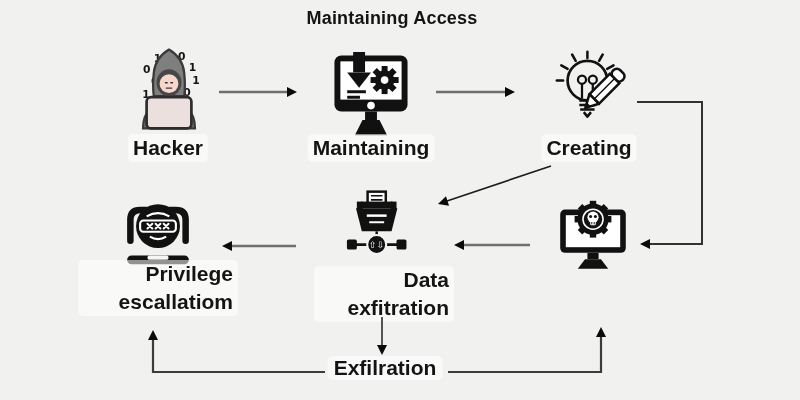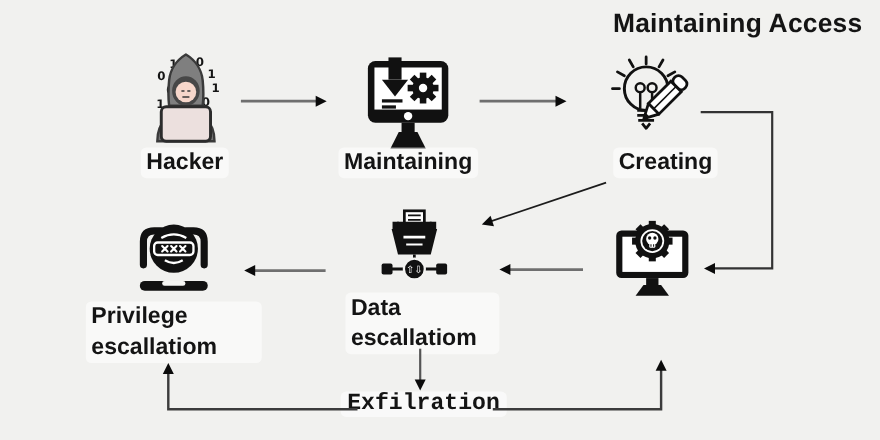--- a/index.html
+++ b/index.html
@@ -6,47 +6,46 @@
   #stage{
     position:relative;
     width:800px;height:400px;
     background:#f1f1ef;
     font-family:"Liberation Sans","DejaVu Sans",sans-serif;
     color:#111;
     overflow:hidden;
   }
   .title{
     position:absolute;top:8px;left:0;right:16px;
-    text-align:right;
-    font-size:24px;font-weight:700;color:#141414;
+    text-align:center;
+    font-size:18px;font-weight:700;color:#141414;
     letter-spacing:.2px;
   }
   .node-icon{position:absolute;}
   .node-icon svg{display:block;}
   .node-label{
     position:absolute;
     transform:translateX(-50%);
-    text-align:left;
+    text-align:right;
     font-size:21px;font-weight:600;color:#141414;
     line-height:1.33;
     background:rgba(255,255,255,.55);
     border-radius:5px;
     padding:0 5px;
     white-space:nowrap;
   }
   .node-label.wrap{white-space:normal;}
   .footer-label{
     position:absolute;
     transform:translateX(-50%);
     font-size:21px;font-weight:600;color:#141414;
     background:rgba(255,255,255,.6);
     border-radius:5px;
     padding:0 6px;
     white-space:nowrap;
-    font-family:Liberation Mono, monospace;
   }
   #arrows{position:absolute;left:0;top:0;pointer-events:none;}
 </style>
 </head>
 <body>
 
 <div id="stage">
 
   <div class="title">Maintaining Access</div>
 
@@ -175,23 +174,23 @@
         <rect x="-3.5" y="2.5" width="7" height="5" rx="1.5" fill="#fff"></rect>
         <circle cx="-3" cy="-3.5" r="1.9" fill="#111"></circle>
         <circle cx="3" cy="-3.5" r="1.9" fill="#111"></circle>
         <path d="M-1.5,3.5 V6.5 M1.5,3.5 V6.5" stroke="#111" stroke-width="1.2"></path>
       </g>
     </svg>
   </div>
 
   <div class="node-label" style="left:168px;top:134px;">Hacker</div>
   <div class="node-label" style="left:371px;top:134px;">Maintaining</div>
-  <div class="node-label" style="left:589px;top:134px;margin-left:16px;">Creating</div>
-  <div class="node-label wrap" style="left:158px;top:274px;width:150px;">Privilege escallatiom</div>
-  <div class="node-label wrap" style="left:384px;top:266px;width:130px;">Data escallatiom</div>
+  <div class="node-label" style="left:589px;top:134px;">Creating</div>
+  <div class="node-label wrap" style="left:158px;top:260px;width:150px;">Privilege escallatiom</div>
+  <div class="node-label wrap" style="left:384px;top:266px;width:130px;">Data exfitration</div>
   <div class="footer-label" style="left:385px;top:356px;">Exfilration</div>
 
   <svg id="arrows" width="800" height="400" viewBox="0 0 800 400">
     <g>
       <path d="M219,92 H289" stroke="#6f6f6f" stroke-width="2.5" fill="none"></path>
       <g transform="translate(297,92)">
           <polygon points="0,0 -10,-5 -10,5" fill="#0b0b0b"></polygon>
         </g>
     </g>
     <g>

